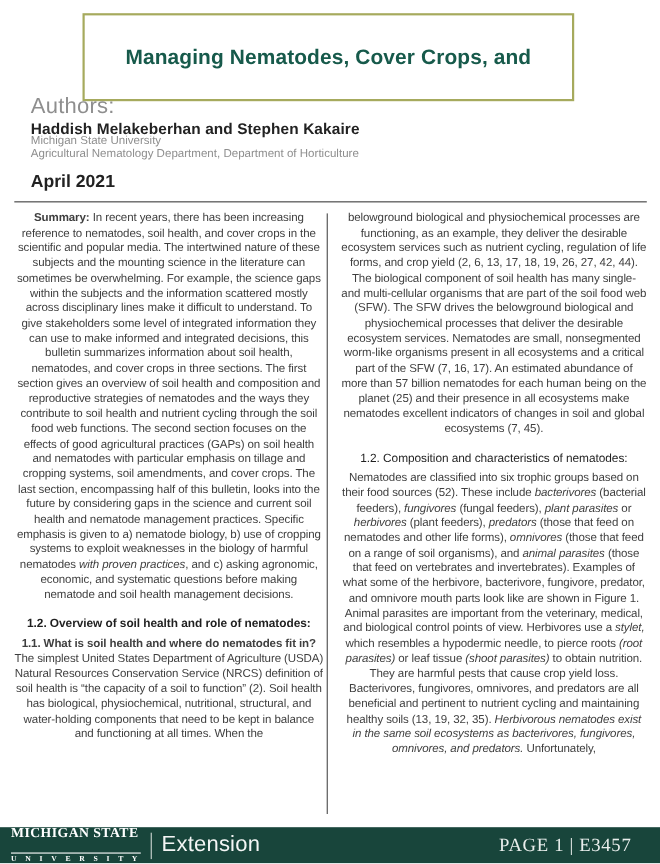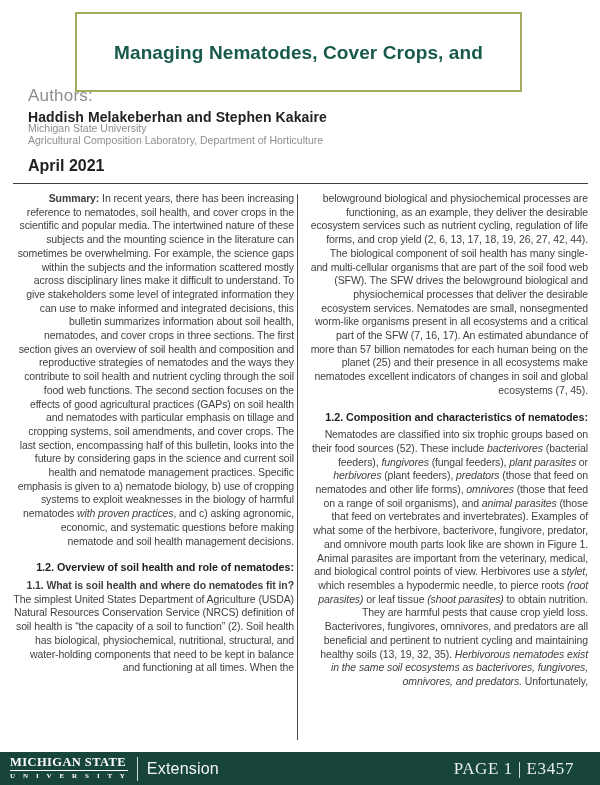--- a/index.html
+++ b/index.html
@@ -19,21 +19,21 @@
     text-align:left;
   }
   .title{
     color:#175a4b;
     font-size:19px;font-weight:700;line-height:27px;
     letter-spacing:.1px;
   }
   
   .authors-label{
     position:absolute;left:28px;top:86px;
-    font-size:17px;color:#8e8e8e;font-weight:400;letter-spacing:.2px;
+    font-size:20px;color:#8e8e8e;font-weight:400;letter-spacing:.2px;
   }
   .author-names{
     position:absolute;left:28px;top:109px;
     font-size:14px;font-weight:700;color:#222222;letter-spacing:.1px;
   }
   .affil1{position:absolute;left:28px;top:122px;font-size:10.5px;color:#8e8e8e;text-align:center;}
   .affil2{position:absolute;left:28px;top:134px;font-size:10.5px;color:#8e8e8e;}
   .pub-date{position:absolute;left:28px;top:157px;font-size:16px;font-weight:700;color:#222222;}
   .header-rule{
     position:absolute;left:13px;top:183px;width:575px;height:0;
@@ -41,21 +41,21 @@
   }
   
   .columns{
     position:absolute;left:13px;top:192px;width:575px;height:556px;
     display:flex;
   }
   .col{
     width:281px;
     font-size:10.5px;line-height:13.7px;color:#3f3f3f;
     letter-spacing:-.1px;
-    text-align:right;
+    text-align:center;
   }
   .col-divider{
     width:0;border-left:1.2px solid #4a4a4a;
     margin:2px 0 8px 3px;
   }
   .col.right{padding-left:12px;width:278px;}
   .blk{margin:0 0 13px 0;}
   .blk.heading{
     font-weight:700;color:#1f1f1f;font-size:10.8px;
     margin:0 0 4px 0;letter-spacing:-.05px;
@@ -64,62 +64,62 @@
   .footer{
     position:absolute;left:0;bottom:0;width:600px;height:33px;
     background:#18453b;color:#ffffff;
     display:flex;align-items:center;
     box-sizing:border-box;padding:0 26px 0 10px;
   }
   .wordmark{display:flex;flex-direction:column;align-items:stretch;}
   .wm-top{
     font-family:"Liberation Serif", serif;
     font-size:12.5px;font-weight:700;letter-spacing:.4px;line-height:13px;
-    border-bottom:1px solid #ffffff;padding-bottom:1px;white-space:nowrap;
+    border-bottom:1px solid #ffffff;padding-bottom:11px;white-space:nowrap;
   }
   .wm-bottom{
     font-family:"Liberation Serif", serif;
     font-size:7px;font-weight:700;letter-spacing:3.1px;line-height:9px;
     margin-top:1px;white-space:nowrap;text-align:center;
   }
   .footer-vline{
     width:0;border-left:1.2px solid #cfd8d4;height:24px;margin:0 9px 0 9px;
   }
-  .extension{font-size:16px;font-weight:400;color:#f4f6f5;letter-spacing:.2px;}
+  .extension{font-size:20px;font-weight:400;color:#f4f6f5;letter-spacing:.2px;}
   .page-ref{margin-left:auto;font-size:17px;color:#e9eeec;letter-spacing:.6px;font-family:Liberation Serif, serif;}
 </style>
 </head>
 <body>
 
 <div class="page">
 
   <div class="title-box">
     <div class="title">
       <span>Managing Nematodes, Cover Crops, and</span><br>
     </div>
   </div>
 
   <div class="authors-label">Authors:</div>
   <div class="author-names">Haddish Melakeberhan and Stephen Kakaire</div>
   <div class="affil1">Michigan State University</div>
-  <div class="affil2">Agricultural Composition Laboratory, Department of Horticulture</div>
+  <div class="affil2">Agricultural Nematology Department, Department of Horticulture</div>
   <div class="pub-date">April 2021</div>
 
   <div class="header-rule"></div>
 
   <div class="columns">
     <div class="col left">
         <div class="blk paragraph"><span style="font-weight: 700;">Summary:</span><span> In recent years, there has been increasing reference to nematodes, soil health, and cover crops in the scientific and popular media. The intertwined nature of these subjects and the mounting science in the literature can sometimes be overwhelming. For example, the science gaps within the subjects and the information scattered mostly across disciplinary lines make it difficult to understand. To give stakeholders some level of integrated information they can use to make informed and integrated decisions, this bulletin summarizes information about soil health, nematodes, and cover crops in three sections. The first section gives an overview of soil health and composition and reproductive strategies of nematodes and the ways they contribute to soil health and nutrient cycling through the soil food web functions. The second section focuses on the effects of good agricultural practices (GAPs) on soil health and nematodes with particular emphasis on tillage and cropping systems, soil amendments, and cover crops. The last section, encompassing half of this bulletin, looks into the future by considering gaps in the science and current soil health and nematode management practices. Specific emphasis is given to a) nematode biology, b) use of cropping systems to exploit weaknesses in the biology of harmful nematodes </span><span style="font-style: italic;">with proven practices</span><span>, and c) asking agronomic, economic, and systematic questions before making nematode and soil health management decisions.</span></div>
         <div class="blk heading"><span style="font-weight: 700;">1.2. Overview of soil health and role of nematodes:</span></div>
         <div class="blk paragraph"><span style="font-weight: 700;">1.1. What is soil health and where do nematodes fit in?</span><span> The simplest United States Department of Agriculture (USDA) Natural Resources Conservation Service (NRCS) definition of soil health is “the capacity of a soil to function” (2). Soil health has biological, physiochemical, nutritional, structural, and water-holding components that need to be kept in balance and functioning at all times. When the</span></div>
       </div>
     <div class="col-divider"></div>
     <div class="col right">
         <div class="blk paragraph"><span>belowground biological and physiochemical processes are functioning, as an example, they deliver the desirable ecosystem services such as nutrient cycling, regulation of life forms, and crop yield (2, 6, 13, 17, 18, 19, 26, 27, 42, 44). The biological component of soil health has many single- and multi-cellular organisms that are part of the soil food web (SFW). The SFW drives the belowground biological and physiochemical processes that deliver the desirable ecosystem services. Nematodes are small, nonsegmented worm-like organisms present in all ecosystems and a critical part of the SFW (7, 16, 17). An estimated abundance of more than 57 billion nematodes for each human being on the planet (25) and their presence in all ecosystems make nematodes excellent indicators of changes in soil and global ecosystems (7, 45).</span></div>
-        <div class="blk heading"><span style="font-weight: 700;">1.2. Composition and characteristics of nematodes:</span></div>
+        <div class="blk heading"><span style="font-weight: 400;">1.2. Composition and characteristics of nematodes:</span></div>
         <div class="blk paragraph"><span>Nematodes are classified into six trophic groups based on their food sources (52). These include </span><span style="font-style: italic;">bacterivores</span><span> (bacterial feeders), </span><span style="font-style: italic;">fungivores</span><span> (fungal feeders), </span><span style="font-style: italic;">plant parasites</span><span> or </span><span style="font-style: italic;">herbivores</span><span> (plant feeders), </span><span style="font-style: italic;">predators</span><span> (those that feed on nematodes and other life forms), </span><span style="font-style: italic;">omnivores</span><span> (those that feed on a range of soil organisms), and </span><span style="font-style: italic;">animal parasites</span><span> (those that feed on vertebrates and invertebrates). Examples of what some of the herbivore, bacterivore, fungivore, predator, and omnivore mouth parts look like are shown in Figure 1. Animal parasites are important from the veterinary, medical, and biological control points of view. Herbivores use a </span><span style="font-style: italic;">stylet,</span><span> which resembles a hypodermic needle, to pierce roots </span><span style="font-style: italic;">(root parasites)</span><span> or leaf tissue </span><span style="font-style: italic;">(shoot parasites)</span><span> to obtain nutrition. They are harmful pests that cause crop yield loss. Bacterivores, fungivores, omnivores, and predators are all beneficial and pertinent to nutrient cycling and maintaining healthy soils (13, 19, 32, 35). </span><span style="font-style: italic;">Herbivorous nematodes exist in the same soil ecosystems as bacterivores, fungivores, omnivores, and predators.</span><span> Unfortunately,</span></div>
       </div>
   </div>
 
   <div class="footer">
     <div class="wordmark">
       <span class="wm-top">MICHIGAN STATE</span>
       <span class="wm-bottom">U N I V E R S I T Y</span>
     </div>
     <div class="footer-vline"></div>

